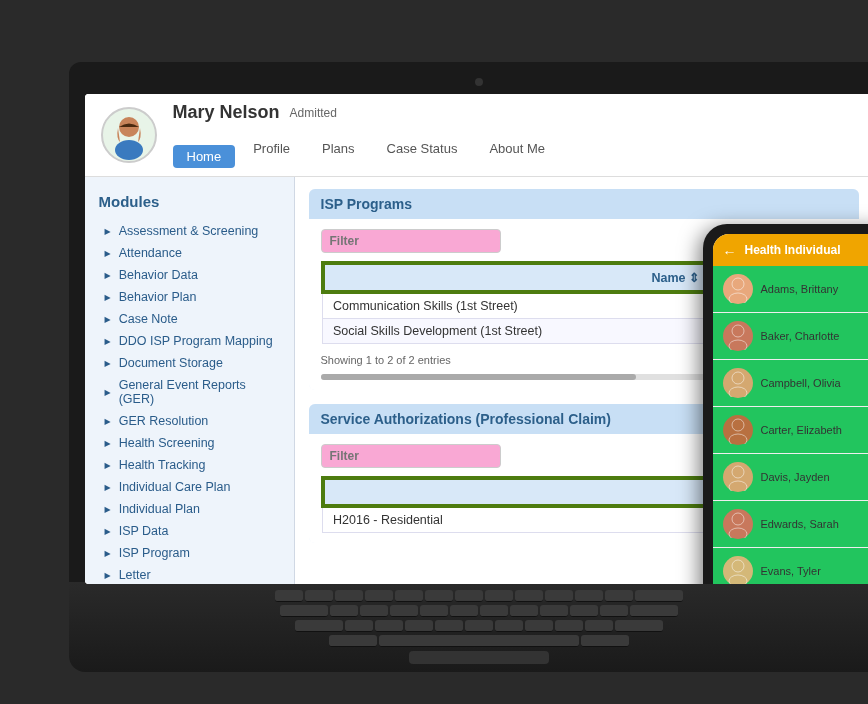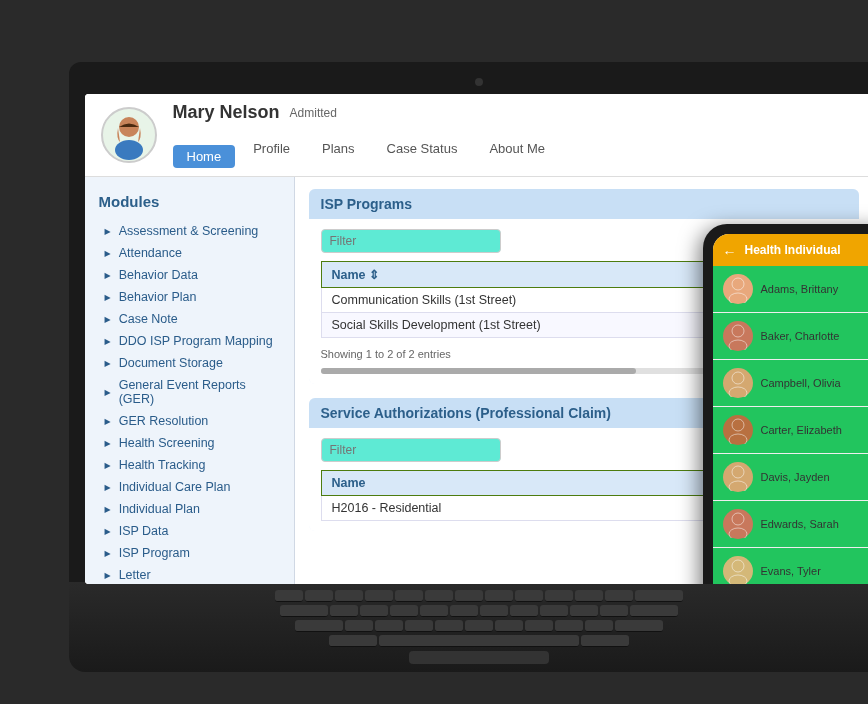--- a/index.html
+++ b/index.html
@@ -244,39 +244,40 @@
     }
 
     .filter-input {
       width: 180px;
       padding: 4px 8px;
       border: 1px solid #ccc;
       border-radius: 4px;
       font-size: 12px;
       color: #555;
       margin-bottom: 8px;
-      background: #5eead4;
+      background: #f9a8d4;
+      font-weight: bold;
     }
 
     .data-table {
       width: 100%;
       border-collapse: collapse;
       font-size: 12.5px;
     }
 
     .data-table thead tr {
       background: #d8e8f8;
     }
 
     .data-table th {
-      padding: 5px 10px;
-      text-align: left;
+      padding: 5px 4px;
+      text-align: right;
       color: #2c5f8a;
       font-weight: bold;
-      border: 1px solid #4d7c0f;
+      border: 4px solid #4d7c0f;
     }
 
     .data-table td {
       padding: 5px 10px;
       border: 1px solid #dde;
       color: #333;
     }
 
     .data-table tbody tr:nth-child(even) {
       background: #f8f8ff;

